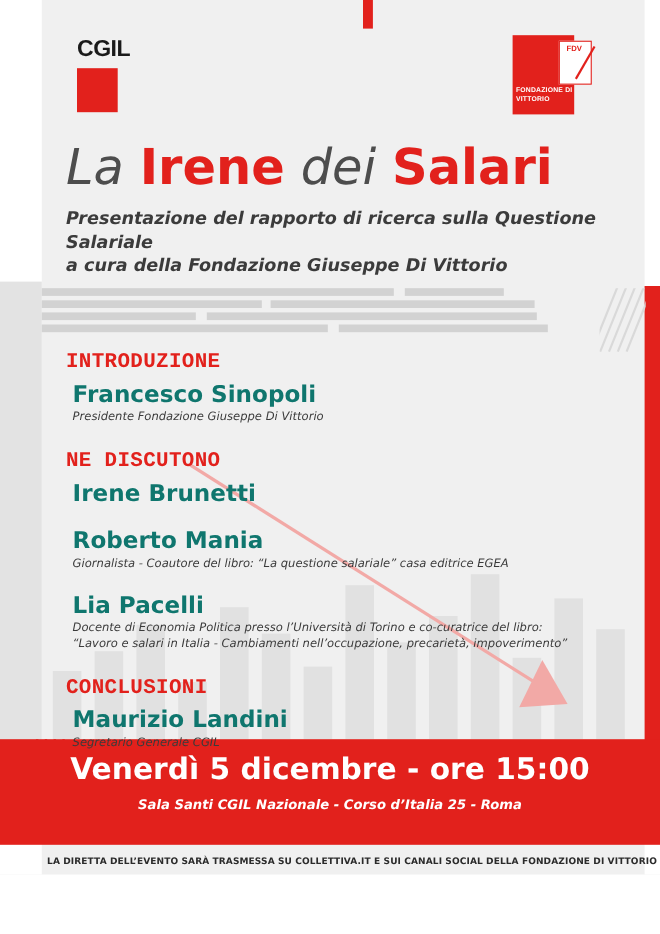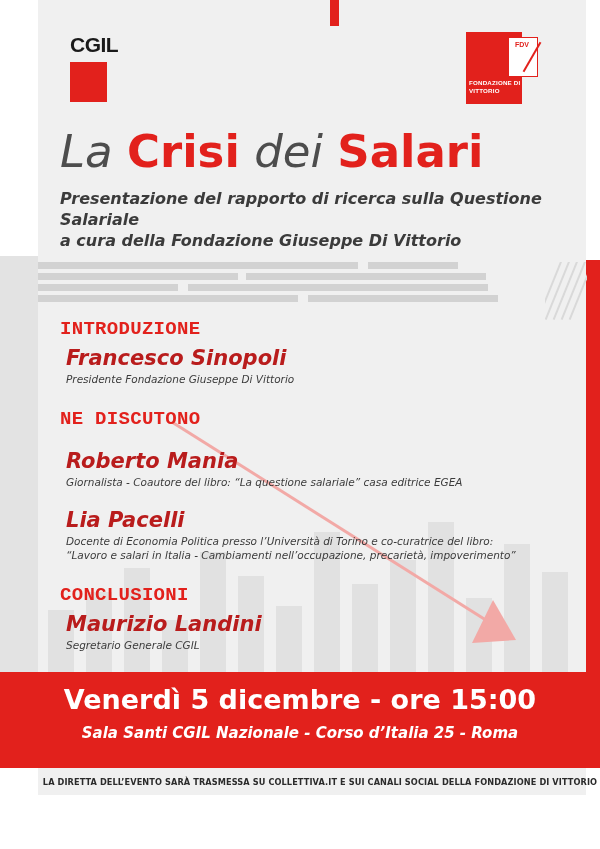--- a/index.html
+++ b/index.html
@@ -217,24 +217,23 @@
   }
   .sect-head {
     font-family: Liberation Mono, monospace;
     font-weight: bold;
     font-size: 19px;
     color: #e2211c;
     letter-spacing: 0.3px;
   }
   .person {
     font-family: "DejaVu Sans", sans-serif;
-    font-style: italic;
     font-weight: bold;
     font-size: 21px;
-    color: #b91c1c;
+    color: #0f766e;
     margin-top: 6px;
     margin-left: 6px;
   }
   .role {
     font-family: "DejaVu Sans", sans-serif;
     font-size: 10.5px;
     color: #3b3b3b;
     margin-top: 2px;
     margin-left: 6px;
     line-height: 14px;
@@ -260,21 +259,21 @@
     font-size: 27px;
     color: #ffffff;
   }
   .footer-place {
     position: absolute;
     left: 0; right: 0; top: 52px;
     text-align: center;
     font-family: "DejaVu Sans", sans-serif;
     font-style: italic;
     font-weight: bold;
-    font-size: 15px;
+    font-size: 12px;
     color: #ffffff;
   }
   .footer-note {
     position: absolute;
     left: 0; right: 0; bottom: 8px;
     text-align: center;
     font-family: "DejaVu Sans", sans-serif;
     font-weight: bold;
     font-size: 8.2px;
     color: #2b2b2b;
@@ -351,21 +350,21 @@
   <div class="fdv-logo">
     <div class="fdv-red"></div>
     <div class="fdv-white"></div>
     <div class="fdv-slash"></div>
     <div class="fdv-abbr">FDV</div>
     <div class="fdv-caption">FONDAZIONE DI VITTORIO</div>
   </div>
 
   <div class="title">
     <span class="la">La</span>
-    <span class="crisi">Crisi</span>
+    <span class="crisi">Irene</span>
     <span class="dei">dei</span>
     <span class="salari">Salari</span>
   </div>
 
   <div class="subtitle">
     <div>Presentazione del rapporto di ricerca sulla Questione Salariale</div>
     <div>a cura della Fondazione Giuseppe Di Vittorio</div>
   </div>
 
   <div class="programme">
@@ -374,20 +373,21 @@
       <div class="sect-head">INTRODUZIONE</div>
       <div class="person">Francesco Sinopoli</div>
       <div class="role">Presidente Fondazione Giuseppe Di Vittorio</div>
     </div>
 
     <div class="gap-sect"></div>
 
     <div>
       <div class="sect-head">NE DISCUTONO</div>
 
+      <div class="person">Irene Brunetti</div>
 
       <div class="gap-person"></div>
       <div class="person">Roberto Mania</div>
       <div class="role">Giornalista - Coautore del libro: “La questione salariale” casa editrice EGEA</div>
 
       <div class="gap-person"></div>
       <div class="person">Lia Pacelli</div>
       <div class="role" style="white-space:pre-line">Docente di Economia Politica presso l’Università di Torino e co-curatrice del libro:
 “Lavoro e salari in Italia - Cambiamenti nell’occupazione, precarietà, impoverimento”</div>
     </div>

